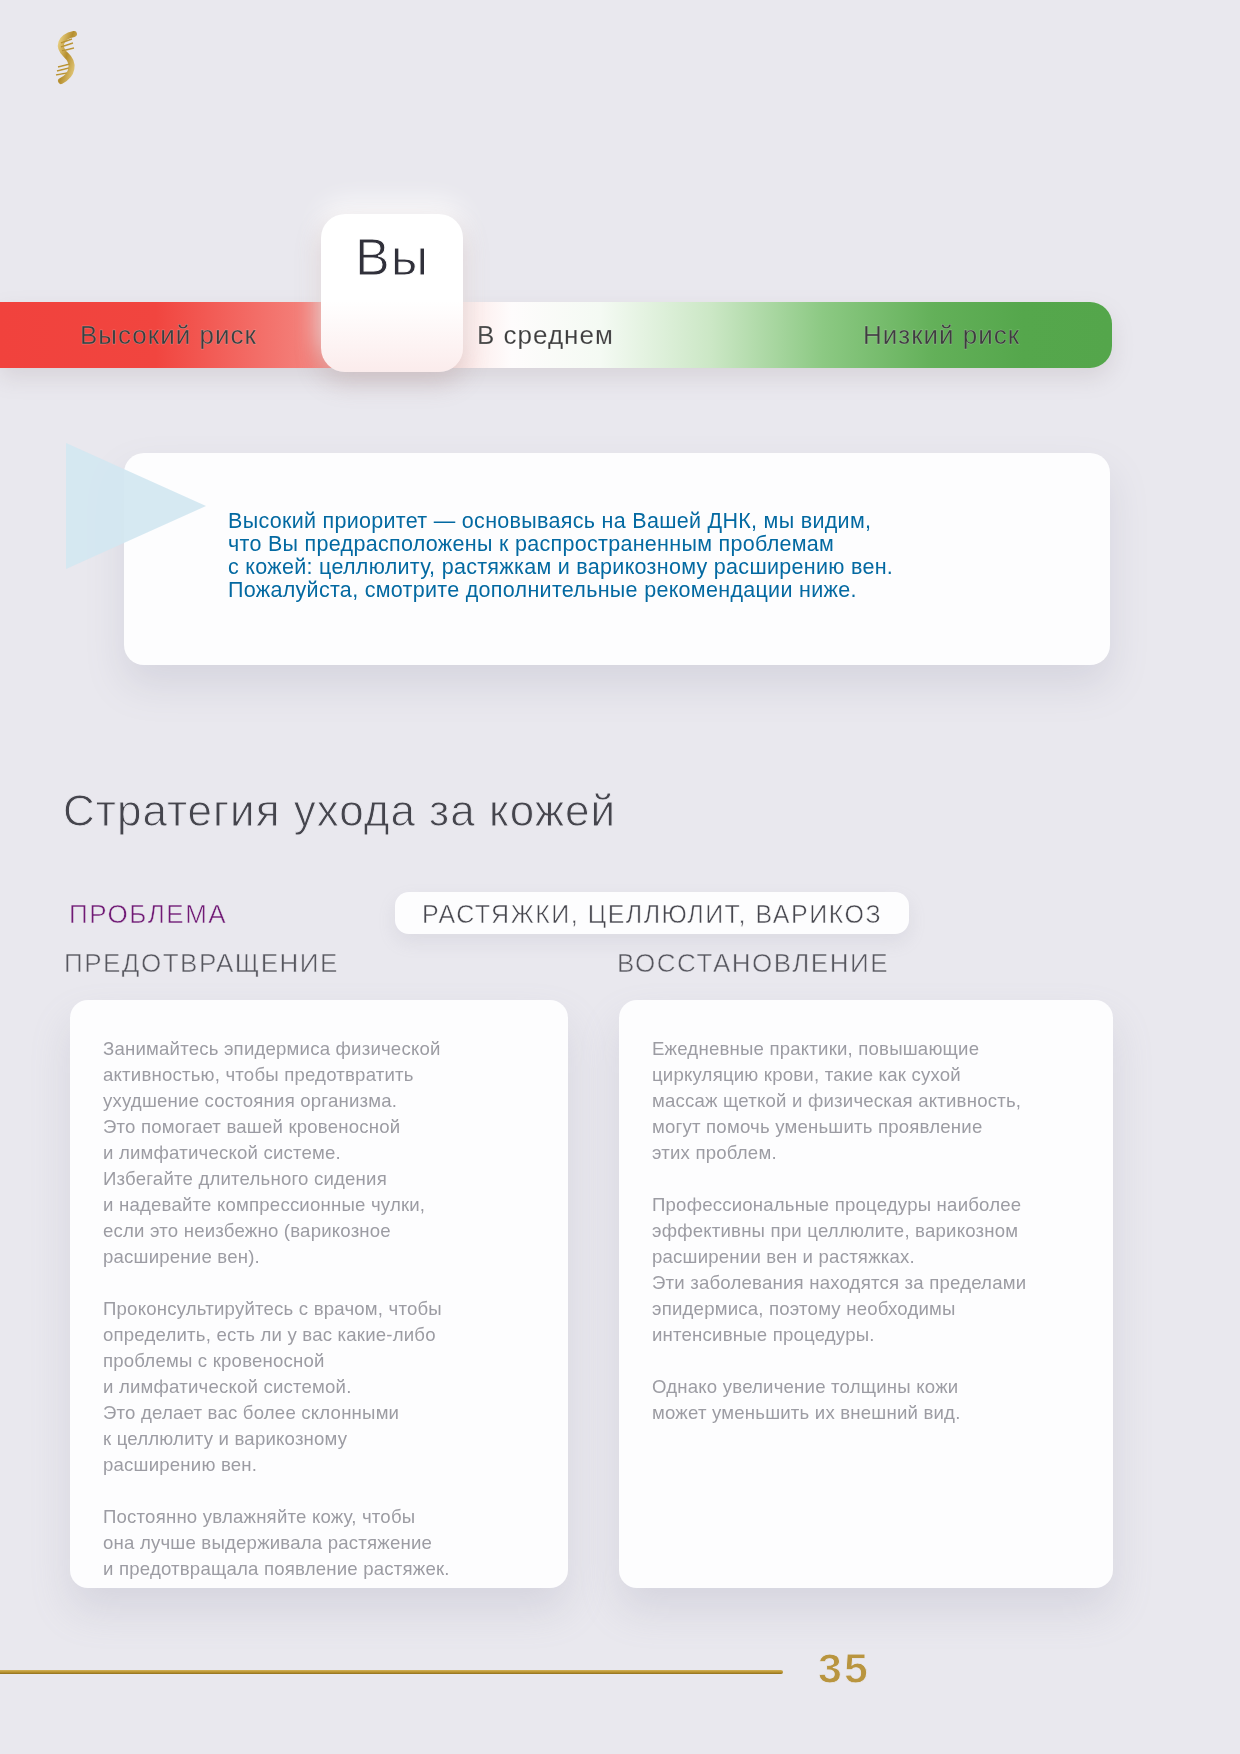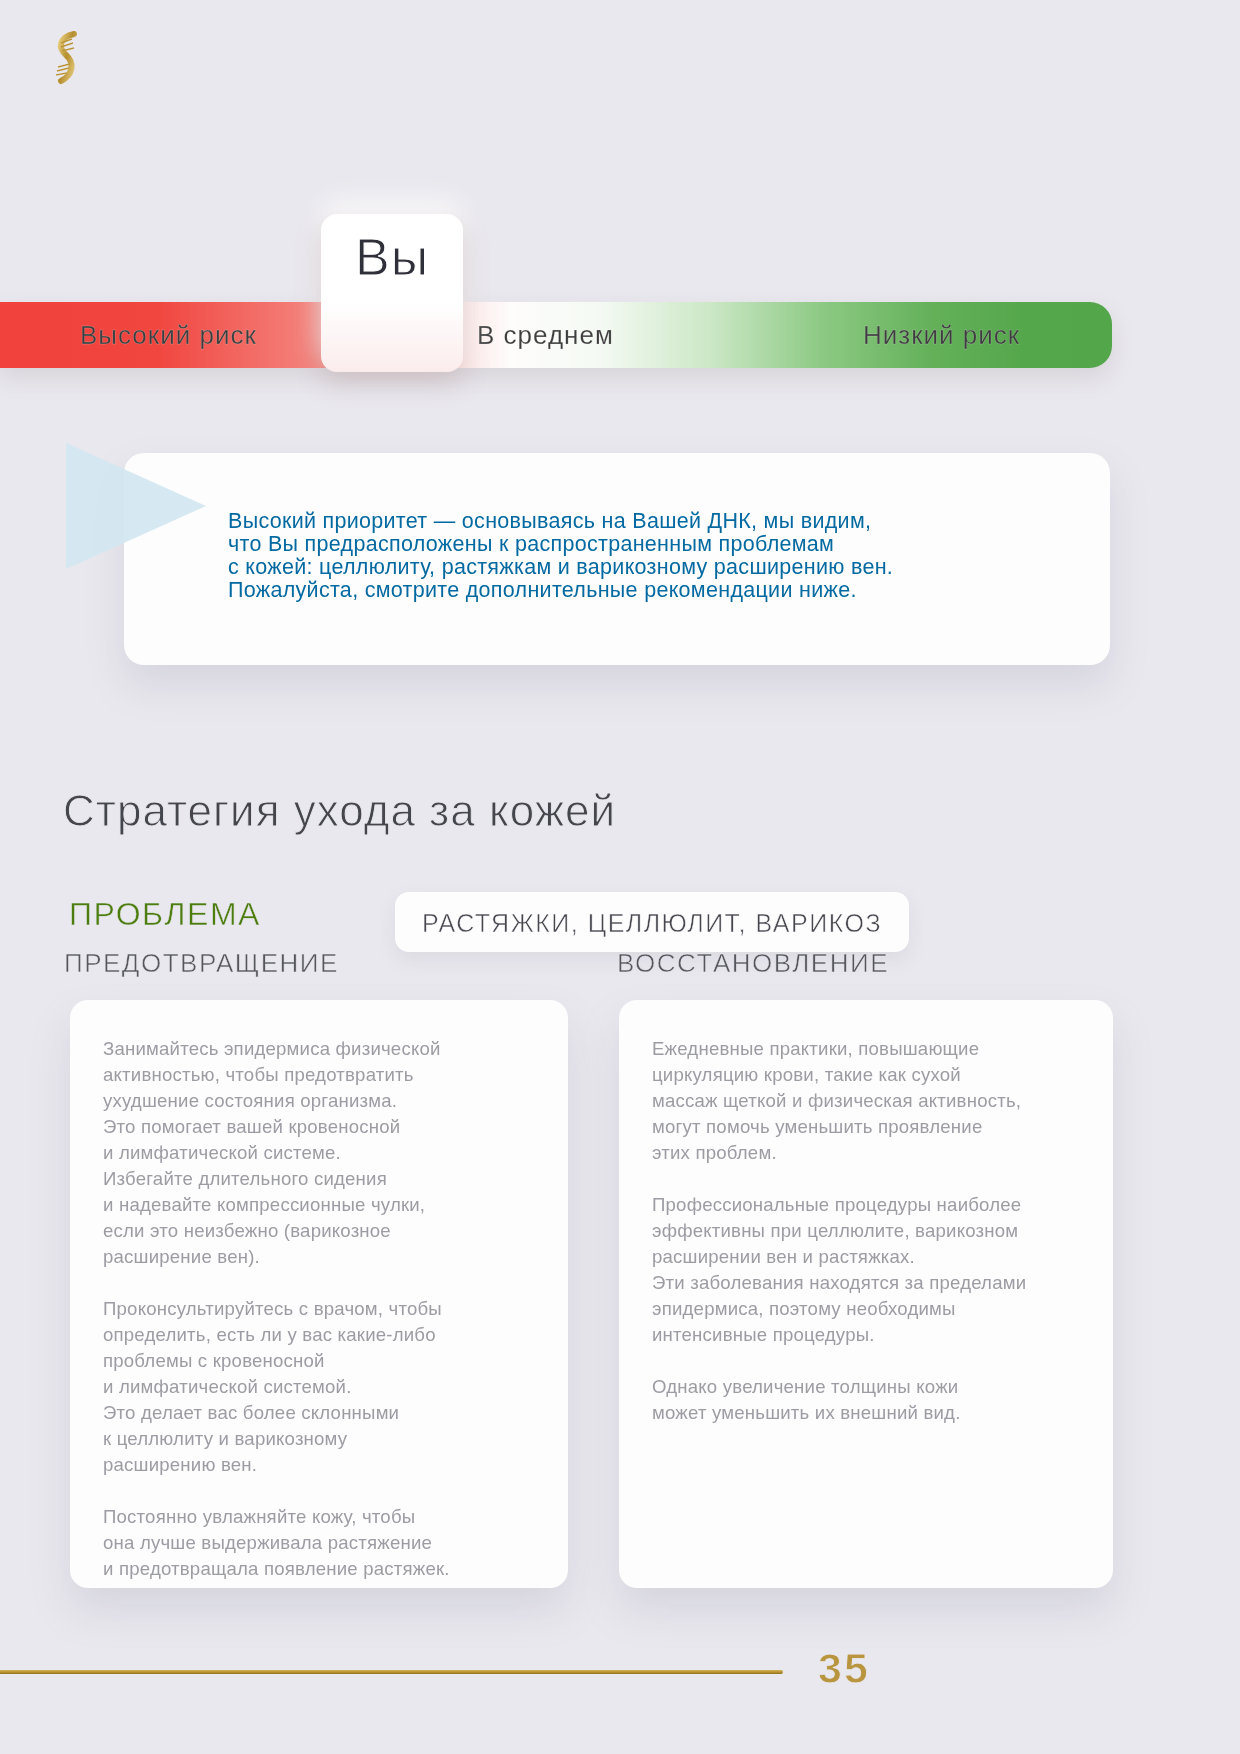--- a/index.html
+++ b/index.html
@@ -35,21 +35,21 @@
     position:absolute;top:0;height:66px;line-height:66px;
     font-size:26px;letter-spacing:1px;font-weight:400;
     color:var(--color-bar-label-text,#3d3d3d);
     -webkit-text-stroke:0.4px rgba(255,255,255,0.35);
   }
   .lbl-high{left:80px;}
   .lbl-mid{left:477px;}
   .lbl-low{left:863px;}
   .you-card{
     position:absolute;left:321px;top:214px;width:142px;height:158px;
-    border-radius:16px;z-index:3;
+    border-radius:24px;z-index:3;
     background:linear-gradient(180deg,#ffffff 0%,#ffffff 55%,#fdf3f3 84%,#fbecec 100%);
     box-shadow:0 10px 26px rgba(150,110,110,0.28), 0 -12px 26px rgba(255,255,255,0.85);
     text-align:center;
   }
   .you-card .you-text{
     display:inline-block;margin-top:12px;
     font-size:52px;line-height:62px;font-weight:100;
     color:#30303a;letter-spacing:1px;
     -webkit-text-stroke:1px #ffffff;
   }
@@ -76,26 +76,26 @@
   
   .strategy-title{
     position:absolute;left:63px;top:783px;
     font-size:44px;line-height:56px;font-weight:100;
     color:var(--color-heading-text,#45454d);
     letter-spacing:1px;
     -webkit-text-stroke:0.9px var(--color-background,#e9e8ee);
   }
   .problem-label{
     position:absolute;left:69px;top:892px;height:45px;line-height:45px;
-    font-size:32px;letter-spacing:1.5px;color:#4d7c0f;font-weight:400;
+    font-size:26px;letter-spacing:1.5px;color:#701a75;font-weight:400;
     -webkit-text-stroke:0.5px var(--color-background,#e9e8ee);
   }
   .problem-badge{
     position:absolute;left:395px;top:892px;height:42px;line-height:45px;
-    padding:9px 27px;border-radius:14px;
+    padding:0 27px;border-radius:14px;
     background:var(--color-card-white,#fdfdfe);
     box-shadow:0 8px 18px rgba(140,140,165,0.14);
     font-size:25px;letter-spacing:1.5px;color:#47474f;font-weight:400;
     -webkit-text-stroke:0.5px #ffffff;
     white-space:nowrap;
   }
   .col-header{
     position:absolute;top:948px;
     font-size:26px;letter-spacing:1.5px;color:#56565e;font-weight:400;
     -webkit-text-stroke:0.5px var(--color-background,#e9e8ee);

